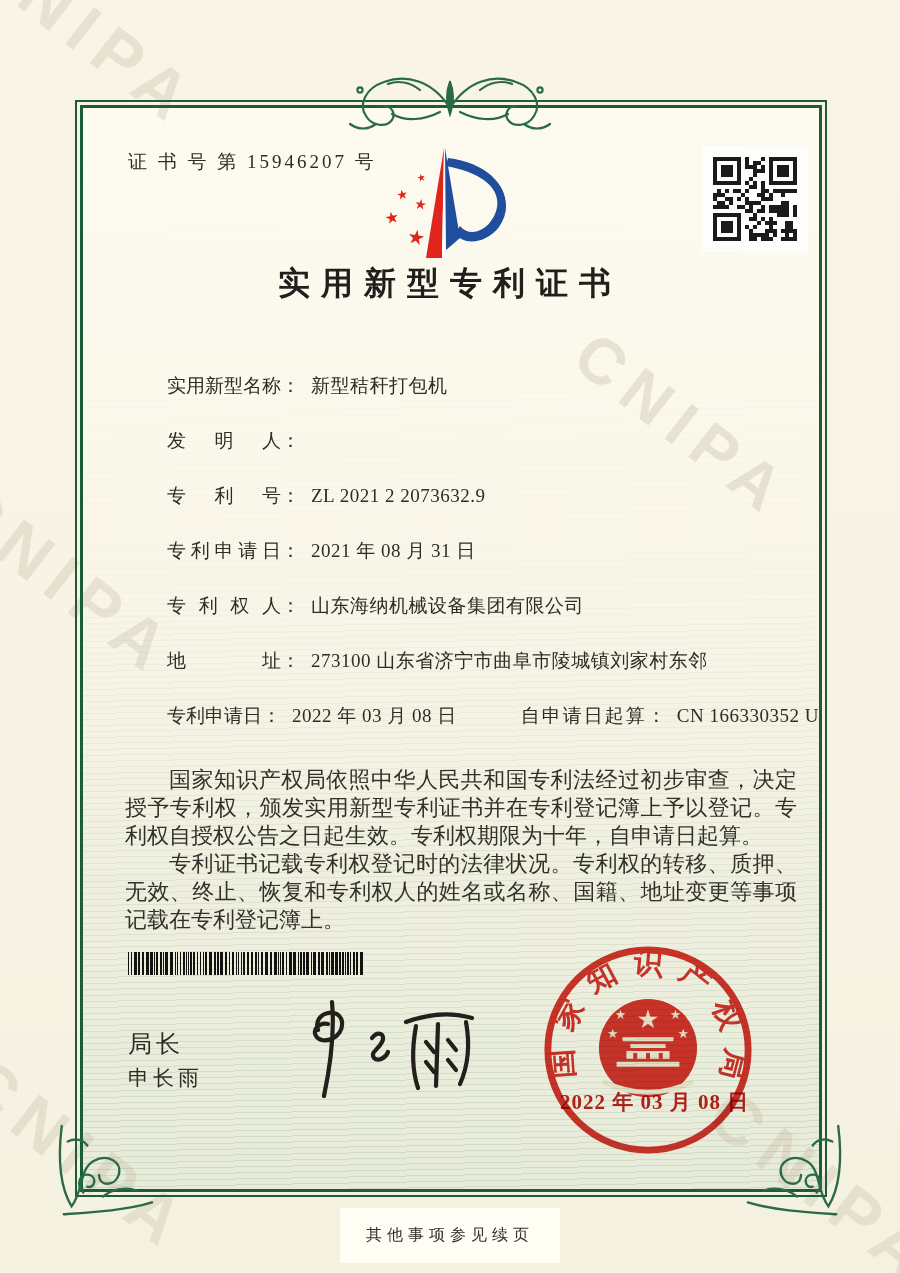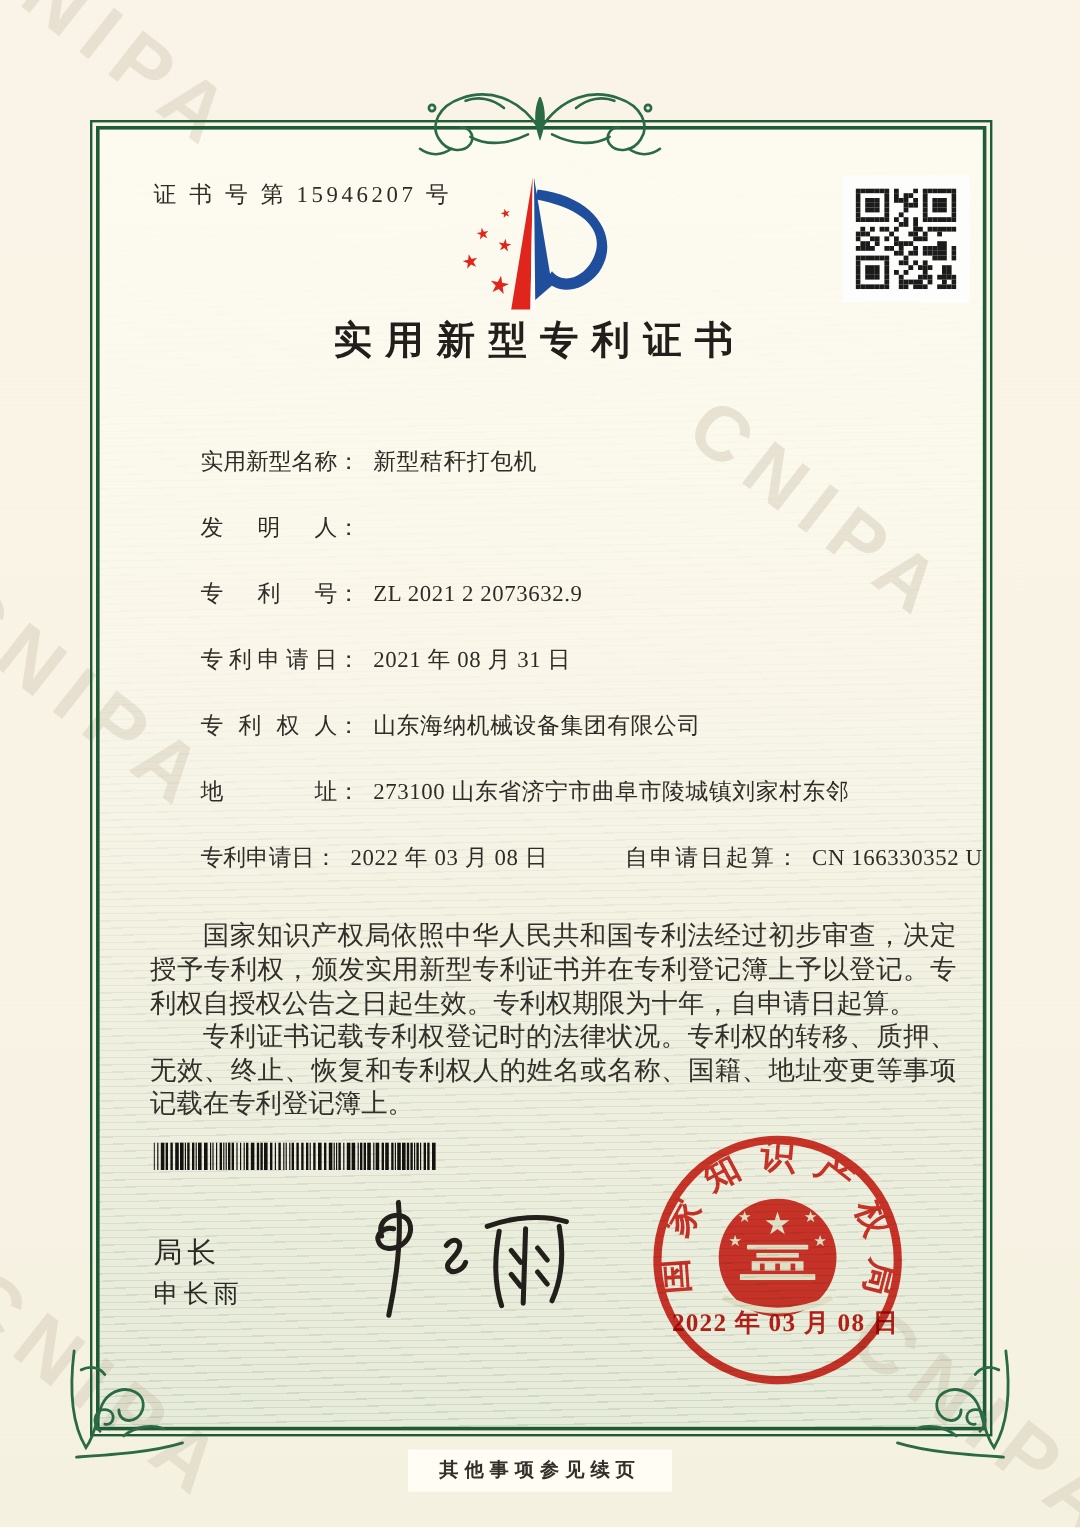--- a/index.html
+++ b/index.html
@@ -50,21 +50,21 @@
   .barcode-wrap{position:absolute;left:128px;top:952px;z-index:3;}
   .signer-title{position:absolute;left:128px;top:1028px;font-size:24px;letter-spacing:4px;color:#2d2a26;z-index:4;}
   .signer-name{position:absolute;left:128px;top:1064px;font-size:21px;letter-spacing:4px;color:#2d2a26;z-index:4;text-align:center;}
   .sig{position:absolute;left:288px;top:996px;z-index:4;}
   .seal{position:absolute;left:540px;top:942px;z-index:4;mix-blend-mode:multiply;opacity:0.92;}
   .seal-date{position:absolute;left:560px;top:1088px;font-size:21px;font-weight:700;letter-spacing:1px;
              color:#c3231b;z-index:5;mix-blend-mode:multiply;}
   .page-info{position:absolute;left:0;width:900px;top:1155px;text-align:center;font-size:15.5px;
              letter-spacing:2px;color:#35322d;z-index:3;}
   .footer-note{position:absolute;left:50%;transform:translateX(-50%);top:1208px;background:#fffdf4;
-             padding:7px 26px;font-size:16px;letter-spacing:5px;color:#33302b;z-index:3;white-space:nowrap;font-weight:bold;}
+             padding:17px 26px;font-size:16px;letter-spacing:5px;color:#33302b;z-index:3;white-space:nowrap;}
 </style>
 </head>
 <body>
 
 <div class="sheet">
 
   <div class="frame-fill"></div>
 
   <div class="wm wm1">CNIPA</div>
   <div class="wm wm2">CNIPA</div>

